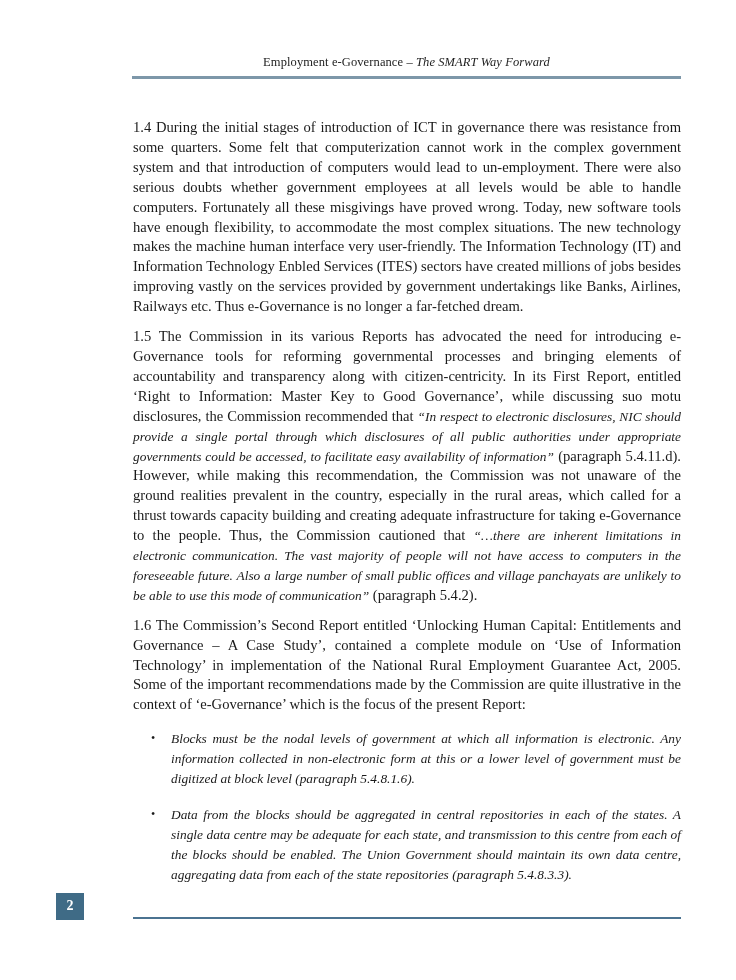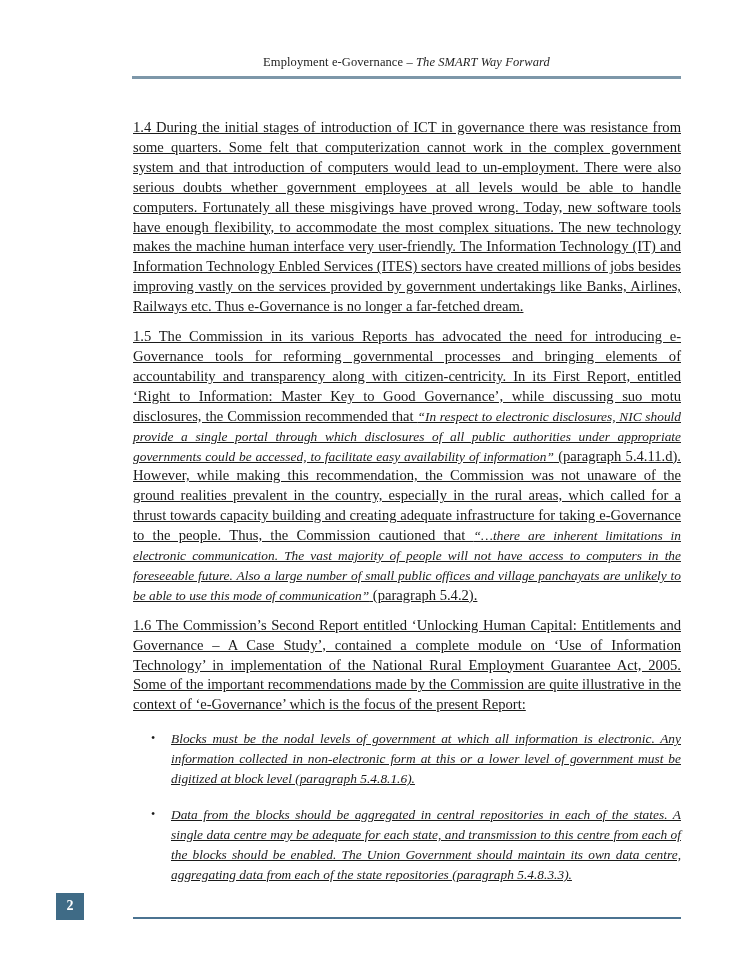--- a/index.html
+++ b/index.html
@@ -3,21 +3,21 @@
 <meta charset="utf-8">
 <style>
   html, body { margin: 0; padding: 0; background: #ffffff; }
   body { width: 736px; height: 980px; position: relative; overflow: hidden;
          font-family: "Liberation Serif", "DejaVu Serif", serif; color: #1a1a1a; }
   .running-header { position: absolute; left: 132px; width: 549px; top: 55px;
          text-align: center; font-size: 12.5px; color: #222; letter-spacing: 0.1px; }
   .running-header em { font-style: italic; }
   .header-rule { position: absolute; left: 132px; width: 549px; top: 76px; height: 3px;
          background: #7d97a9; }
-  .body-text { position: absolute; left: 133px; width: 548px; top: 118px; text-decoration: underline; }
+  .body-text { position: absolute; left: 133px; width: 548px; top: 118px; }
   .para { margin: 0 0 10px 0; font-size: 14.6px; line-height: 19.9px;
           text-align: justify; hyphens: none; }
   .quote { font-style: italic; font-size: 13.4px; }
   .bullets { list-style: none; margin: 14px 0 0 0; padding: 0 0 0 38px; }
   .bullet { position: relative; margin: 0 0 16px 0; font-size: 13.4px; line-height: 19.9px;
             font-style: italic; text-align: justify; }
   .bullet-dot { position: absolute; left: -20px; top: 0; font-style: normal; font-size: 12px; }
   .page-num { position: absolute; left: 56px; top: 893px; width: 28px; height: 27px;
               background: #3f6b86; color: #ffffff; font-size: 14px; font-weight: bold;
               text-align: center; line-height: 26px; }

